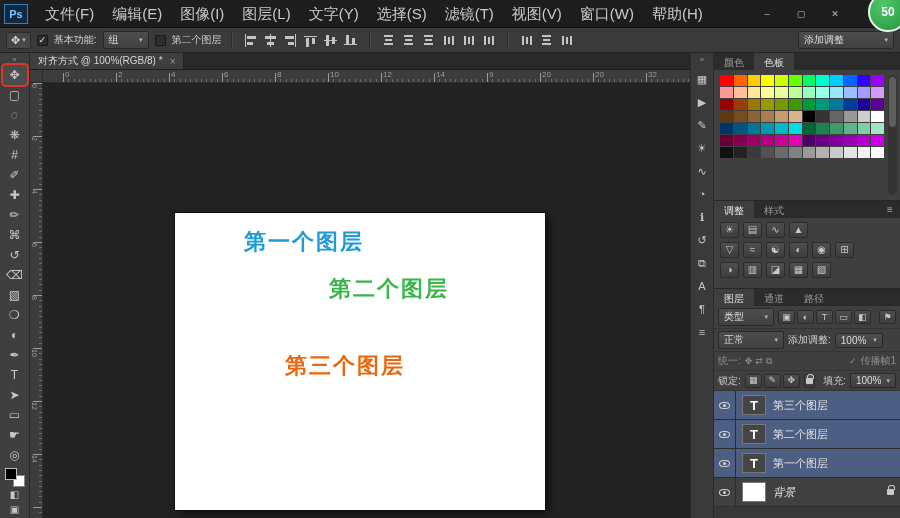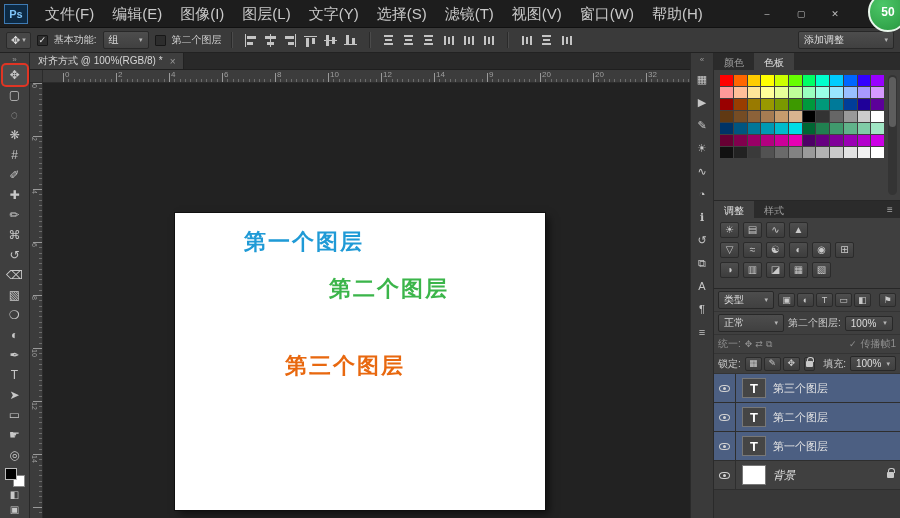--- a/index.html
+++ b/index.html
@@ -636,20 +636,28 @@
             <span>▦</span>
           </span>
           <span class="adj-icon">
             <span>▧</span>
           </span>
         </div>
     </div>
   </div>
 
   <div class="panel" id="layers-panel">
+    <div class="panel-tabs">
+
+        <span class="ptab" data-active="true">图层</span>
+
+        <span class="ptab" data-active="false">通道</span>
+
+        <span class="ptab" data-active="false">路径</span>
+      </div>
 
     <div class="lrow">
       <span class="combo w-kind">
         <span>类型</span>
         <span class="arr">▾</span>
       </span>
       <span style="display:flex;gap:2px">
 
       <span class="mini-ico">
             <span>▣</span>
@@ -671,21 +679,21 @@
       <span class="mini-ico">
           <span>⚑</span>
         </span>
     </div>
 
     <div class="lrow">
       <span class="combo w-blend">
         <span>正常</span>
         <span class="arr">▾</span>
       </span>
-      <span class="opt-label">第二个图层:</span>
+      <span class="opt-label">添加调整:</span>
       <span class="combo w-small">
         <span>100%</span>
         <span class="arr">▾</span>
       </span>
     </div>
 
     <div class="lrow">
       <span class="dim">统一:</span>
       <span style="display:flex;gap:3px">
 

